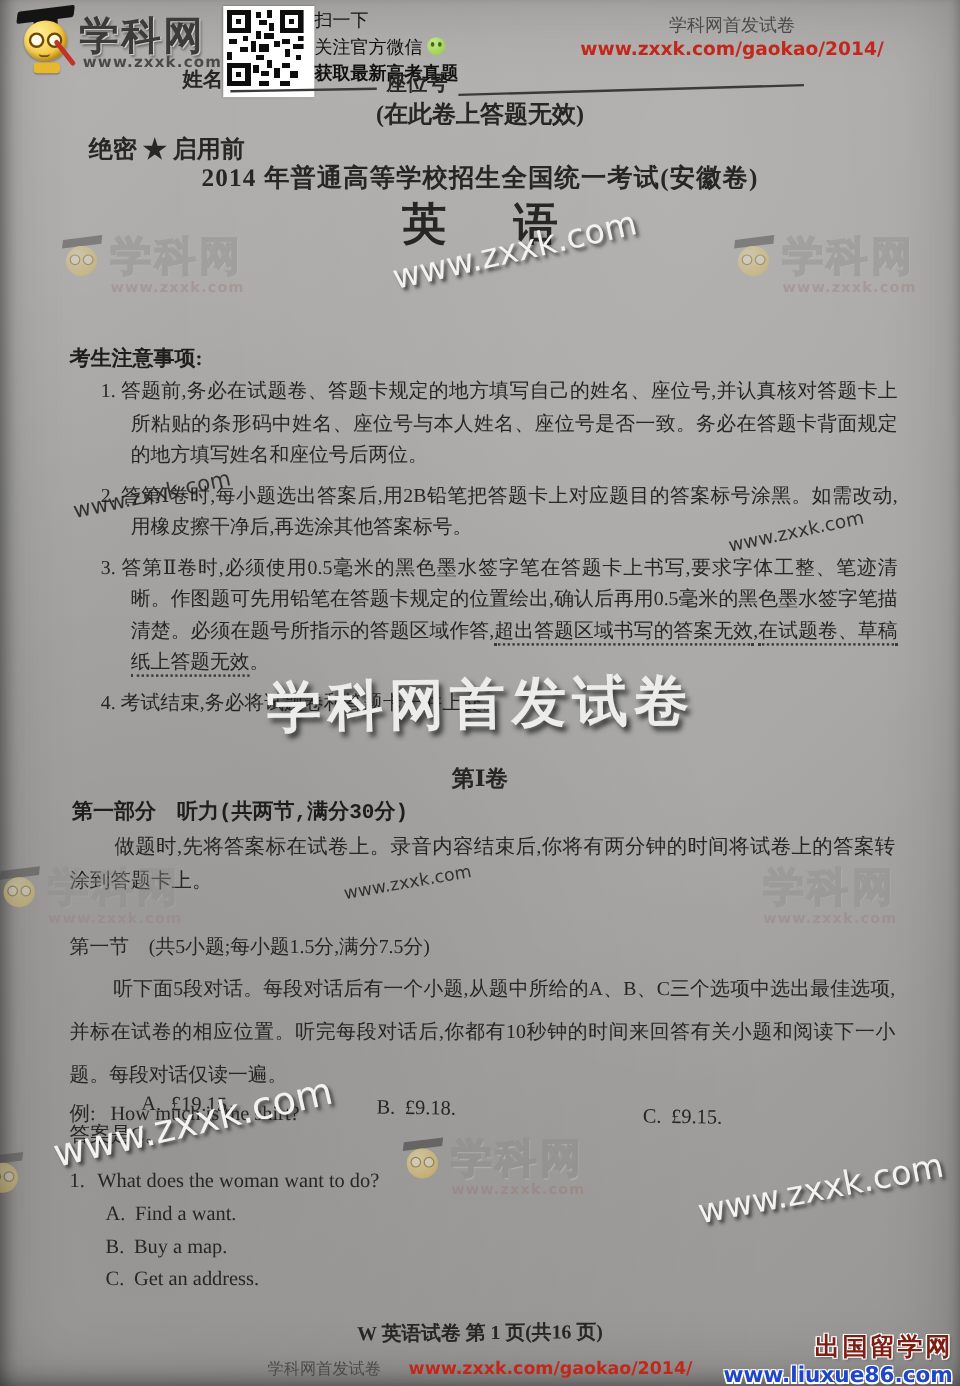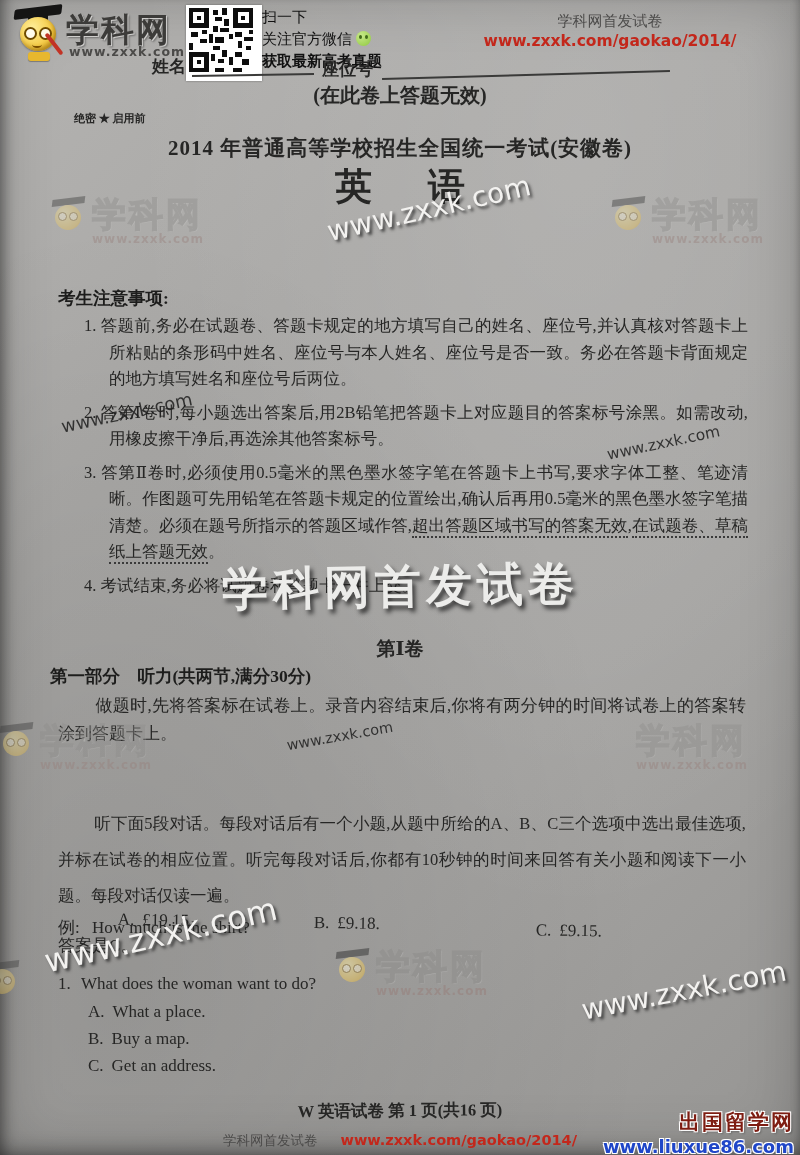--- a/index.html
+++ b/index.html
@@ -146,21 +146,21 @@
   <div class="abs gray-label" style="left:480px;top:12px;width:260px;text-align:center;font-size:15px;">学科网首发试卷</div>
   <div class="abs red-link" style="left:470px;top:32px;width:280px;text-align:center;font-size:15.5px;">www.zxxk.com/gaokao/2014/</div>
 
   <div class="abs b" style="left:152px;top:55px;font-size:17px;">姓名</div>
   <div class="abs uline" style="left:192px;top:74px;width:122px;transform:rotate(-1deg);"></div>
   <div class="abs b" style="left:322px;top:58px;font-size:17px;">座位号</div>
   <div class="abs uline" style="left:382px;top:74px;width:288px;transform:rotate(-1.6deg);"></div>
 
   <div class="abs ctr b" style="top:82px;font-size:20px;">(在此卷上答题无效)</div>
 
-  <div class="abs b" style="left:74px;top:111px;font-size:11px;">绝密 ★ 启用前</div>
+  <div class="abs b" style="left:74px;top:111px;font-size:20px;">绝密 ★ 启用前</div>
   <div class="abs ctr b" style="top:134px;font-size:21px;letter-spacing:1px;">2014 年普通高等学校招生全国统一考试(安徽卷)</div>
   <div class="abs ctr" style="top:162px;">
     <span class="b" style="font-size:37px;margin-right:56px;">英</span><span class="b" style="font-size:37px;">语</span>
   </div>
 
   <div class="abs ghost" style="left:52px;top:196px;">
     <div class="gface">
         <div class="board"></div>
         <div class="head"></div>
         <div class="eye l"></div>
@@ -196,21 +196,21 @@
   </div>
 
   <div class="abs wm-black" style="left:60px;top:402px;font-size:18px;transform:rotate(-12deg);">www.zxxk.com</div>
   <div class="abs wm-black" style="left:606px;top:434px;font-size:15.5px;transform:rotate(-12deg);">www.zxxk.com</div>
 
   <div class="abs ctr" style="top:556px;">
     <span class="banner-wm" style="display:inline-block;transform:rotate(-1deg);">学科网首发试卷</span>
   </div>
 
   <div class="abs ctr b" style="top:636px;font-size:19px;">第Ⅰ卷</div>
-  <div class="abs heading17" style="left:50px;top:664px;">第一部分　听力(共两节,满分30分)</div>
+  <div class="abs heading17" style="left:60px;top:664px;font-family:Liberation Mono, monospace;">第一部分　听力(共两节,满分30分)</div>
   <div class="abs para indent" style="left:58px;top:692px;">做题时,先将答案标在试卷上。录音内容结束后,你将有两分钟的时间将试卷上的答案转涂到答题卡上。</div>
 
   <div class="abs ghost" style="left:0px;top:722px;">
     <div class="gface">
         <div class="board"></div>
         <div class="head"></div>
         <div class="eye l"></div>
         <div class="eye r"></div>
       </div>
     <div style="margin-left:6px;">
@@ -219,20 +219,21 @@
       </div>
   </div>
   <div class="abs ghost" style="left:636px;top:722px;">
     <div style="margin-left:0;">
         <div class="ghost-site">学科网</div>
       <div class="ghost-url">www.zxxk.com</div>
       </div>
   </div>
   <div class="abs wm-black" style="left:286px;top:728px;font-size:14.5px;transform:rotate(-10deg);">www.zxxk.com</div>
 
+  <div class="abs" style="left:58px;top:778px;font-size:16.5px;">第一节　(共5小题;每小题1.5分,满分7.5分)</div>
   <div class="abs para indent" style="left:58px;top:806px;font-size:16.5px;line-height:36px;">听下面5段对话。每段对话后有一个小题,从题中所给的A、B、C三个选项中选出最佳选项,并标在试卷的相应位置。听完每段对话后,你都有10秒钟的时间来回答有关小题和阅读下一小题。每段对话仅读一遍。</div>
 
   <div class="abs" style="left:58px;top:916px;font-size:17px;">
     <span>例:</span>
     <span style="margin-left:8px;">How much is the shirt?</span>
   </div>
   <div class="abs" style="left:0;top:908px;width:800px;font-size:17px;transform:rotate(0.9deg);transform-origin:left center;">
     <span class="abs" style="left:118px;"><span class="optkey">A.</span><span>£19.15.</span></span>
     <span class="abs" style="left:314px;"><span class="optkey">B.</span><span>£9.18.</span></span>
     <span class="abs" style="left:536px;top:4px;"><span class="optkey">C.</span><span>£9.15.</span></span>
@@ -260,21 +261,21 @@
         <div class="head"></div>
         <div class="eye l"></div>
         <div class="eye r"></div>
       </div>
   </div>
 
   <div class="abs" style="left:58px;top:974px;font-size:17px;">
     <span>1.</span>
     <span style="margin-left:6px;">What does the woman want to do?</span>
   </div>
-  <div class="abs" style="left:88px;top:1002px;font-size:17px;"><span class="optkey">A.</span><span>What a place.</span></div>
+  <div class="abs" style="left:88px;top:1002px;font-size:17px;"><span class="optkey">A.</span><span>Find a want.</span></div>
   <div class="abs" style="left:88px;top:1029px;font-size:17px;"><span class="optkey">B.</span><span>Buy a map.</span></div>
   <div class="abs" style="left:88px;top:1056px;font-size:17px;"><span class="optkey">C.</span><span>Get an address.</span></div>
 
   <div class="abs ctr b" style="top:1100px;font-size:16.5px;transform:rotate(-0.5deg);">W 英语试卷 第 1 页(共16 页)</div>
   <div class="abs ctr" style="top:1132px;font-size:14px;">
     <span class="gray-label" style="font-size:13.5px;">学科网首发试卷</span>
     <span style="display:inline-block;width:16px;"></span>
     <span class="red-link" style="font-size:14.5px;">www.zxxk.com/gaokao/2014/</span>
   </div>
   <div class="abs" style="right:6px;top:1108px;text-align:right;">

